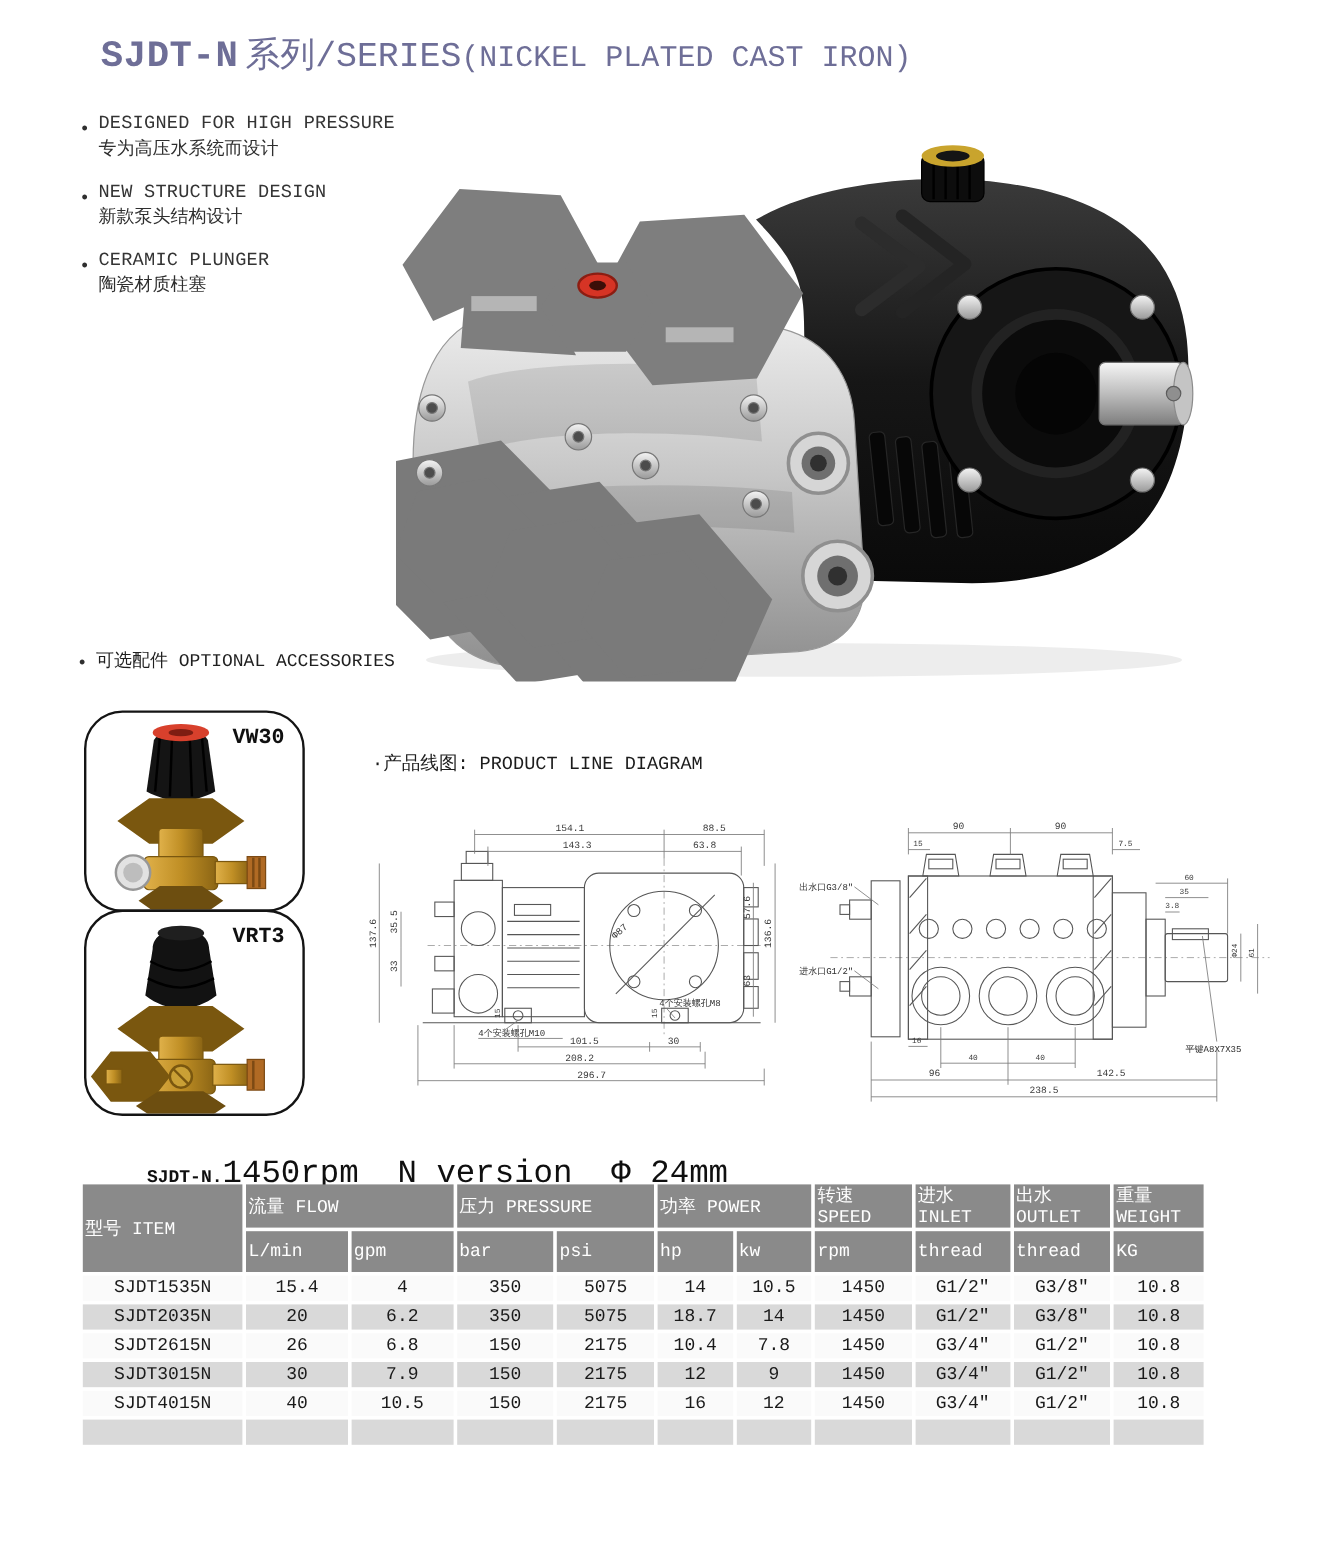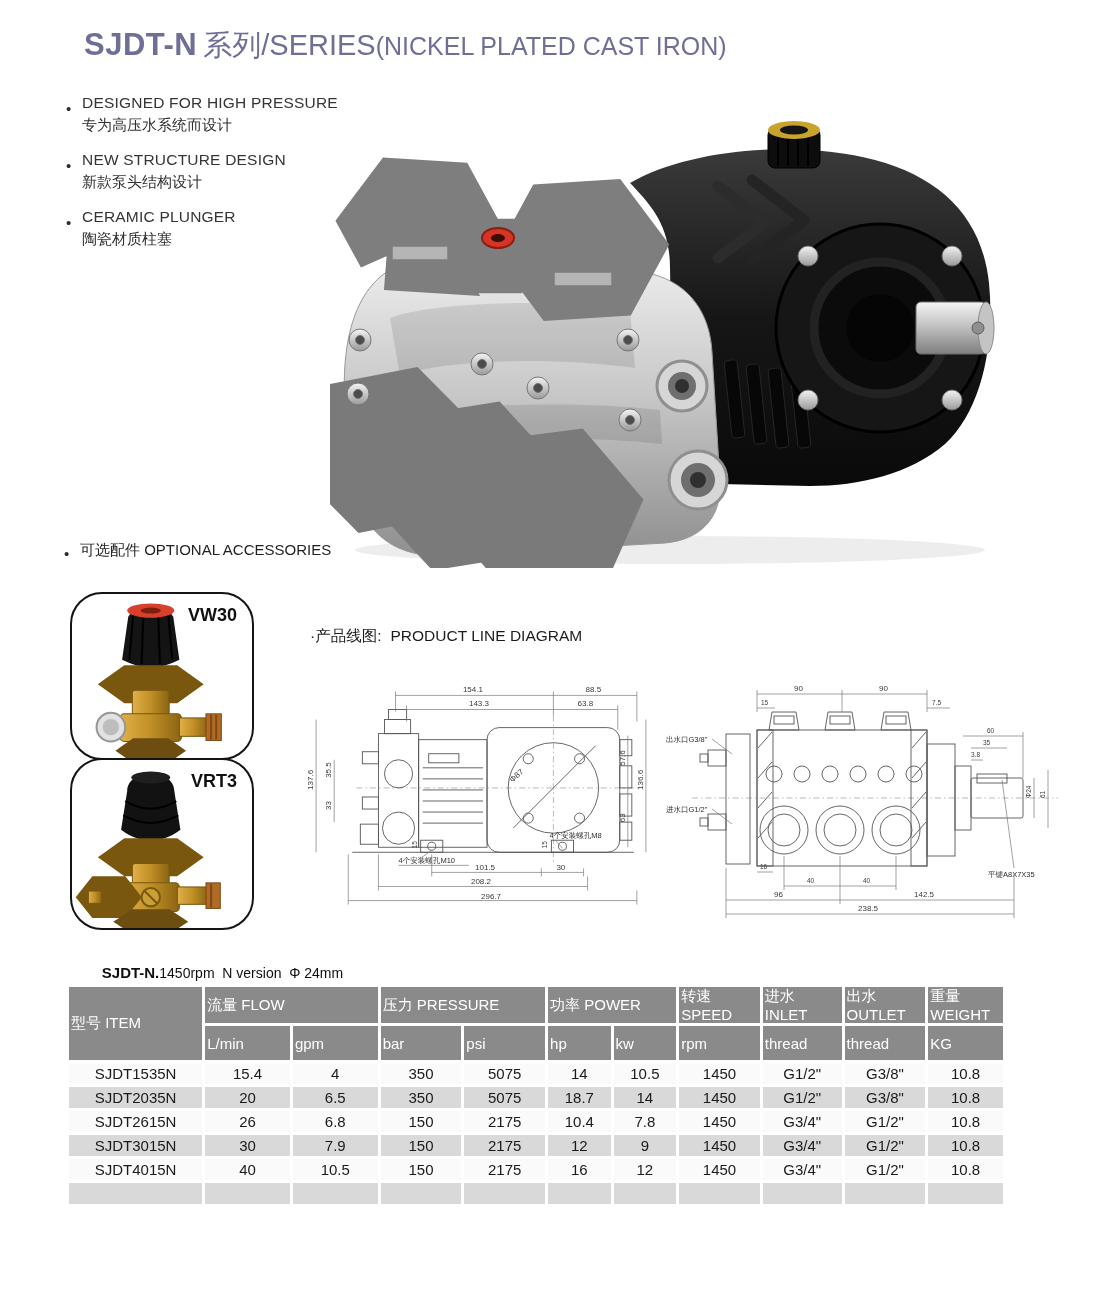--- a/index.html
+++ b/index.html
@@ -1,17 +1,17 @@
 <!DOCTYPE html>
 <html><head>
 <meta charset="utf-8">
 <style>
   html,body{margin:0;padding:0;background:#ffffff;}
   #page{position:relative;width:1100px;height:1305px;background:#ffffff;
-        font-family:Liberation Sans, sans-serif;overflow:hidden;}
+        font-family:Liberation Mono, monospace;overflow:hidden;}
   .abs{position:absolute;}
 
   
   #title{left:84px;top:26px;color:#6e6e97;white-space:nowrap;}
   #title .model{font-size:31px;font-weight:bold;letter-spacing:.5px;}
   #title .series{font-size:29px;font-weight:500;margin-left:6px;}
   #title .material{font-size:25px;font-weight:500;}
 
   
   #features{left:66px;top:92px;width:340px;}
@@ -43,21 +43,21 @@
   .pline{stroke:#565656;stroke-width:.9;fill:none;}
   .cline{stroke:#8a8a8a;stroke-width:.6;stroke-dasharray:6 3 1.5 3;fill:none;}
 
   
   #pump{left:330px;top:88px;width:680px;height:480px;}
   #pump svg{width:100%;height:100%;}
 
   
   #spec-title{left:84px;top:946px;color:#0f0f0f;white-space:pre;}
   #spec-title .model{font-size:15px;font-weight:bold;}
-  #spec-title .detail{font-size:14px;}
+  #spec-title .detail{font-size:27px;}
 
   
   #spec-table{left:66px;top:984px;}
   table{border-collapse:separate;border-spacing:3px;table-layout:fixed;width:940px;}
   th{background:#8a8a8a;color:#ffffff;font-weight:normal;font-size:15px;height:34px;
      text-align:left;padding:0 2px;}
   td{background:#fafafa;color:#1a1a1a;font-size:15px;height:21px;text-align:center;padding:0 2px;}
   tr.alt td{background:#d9d9d9;}
   tr.empty td{background:#d9d9d9;height:21px;}
 </style>
@@ -528,21 +528,21 @@
         <td>14</td>
         <td>10.5</td>
         <td>1450</td>
         <td>G1/2"</td>
         <td>G3/8"</td>
         <td>10.8</td>
       </tr>
       <tr class="alt">
         <td>SJDT2035N</td>
         <td>20</td>
-        <td>6.5</td>
+        <td>6.2</td>
         <td>350</td>
         <td>5075</td>
         <td>18.7</td>
         <td>14</td>
         <td>1450</td>
         <td>G1/2"</td>
         <td>G3/8"</td>
         <td>10.8</td>
       </tr>
       <tr>

